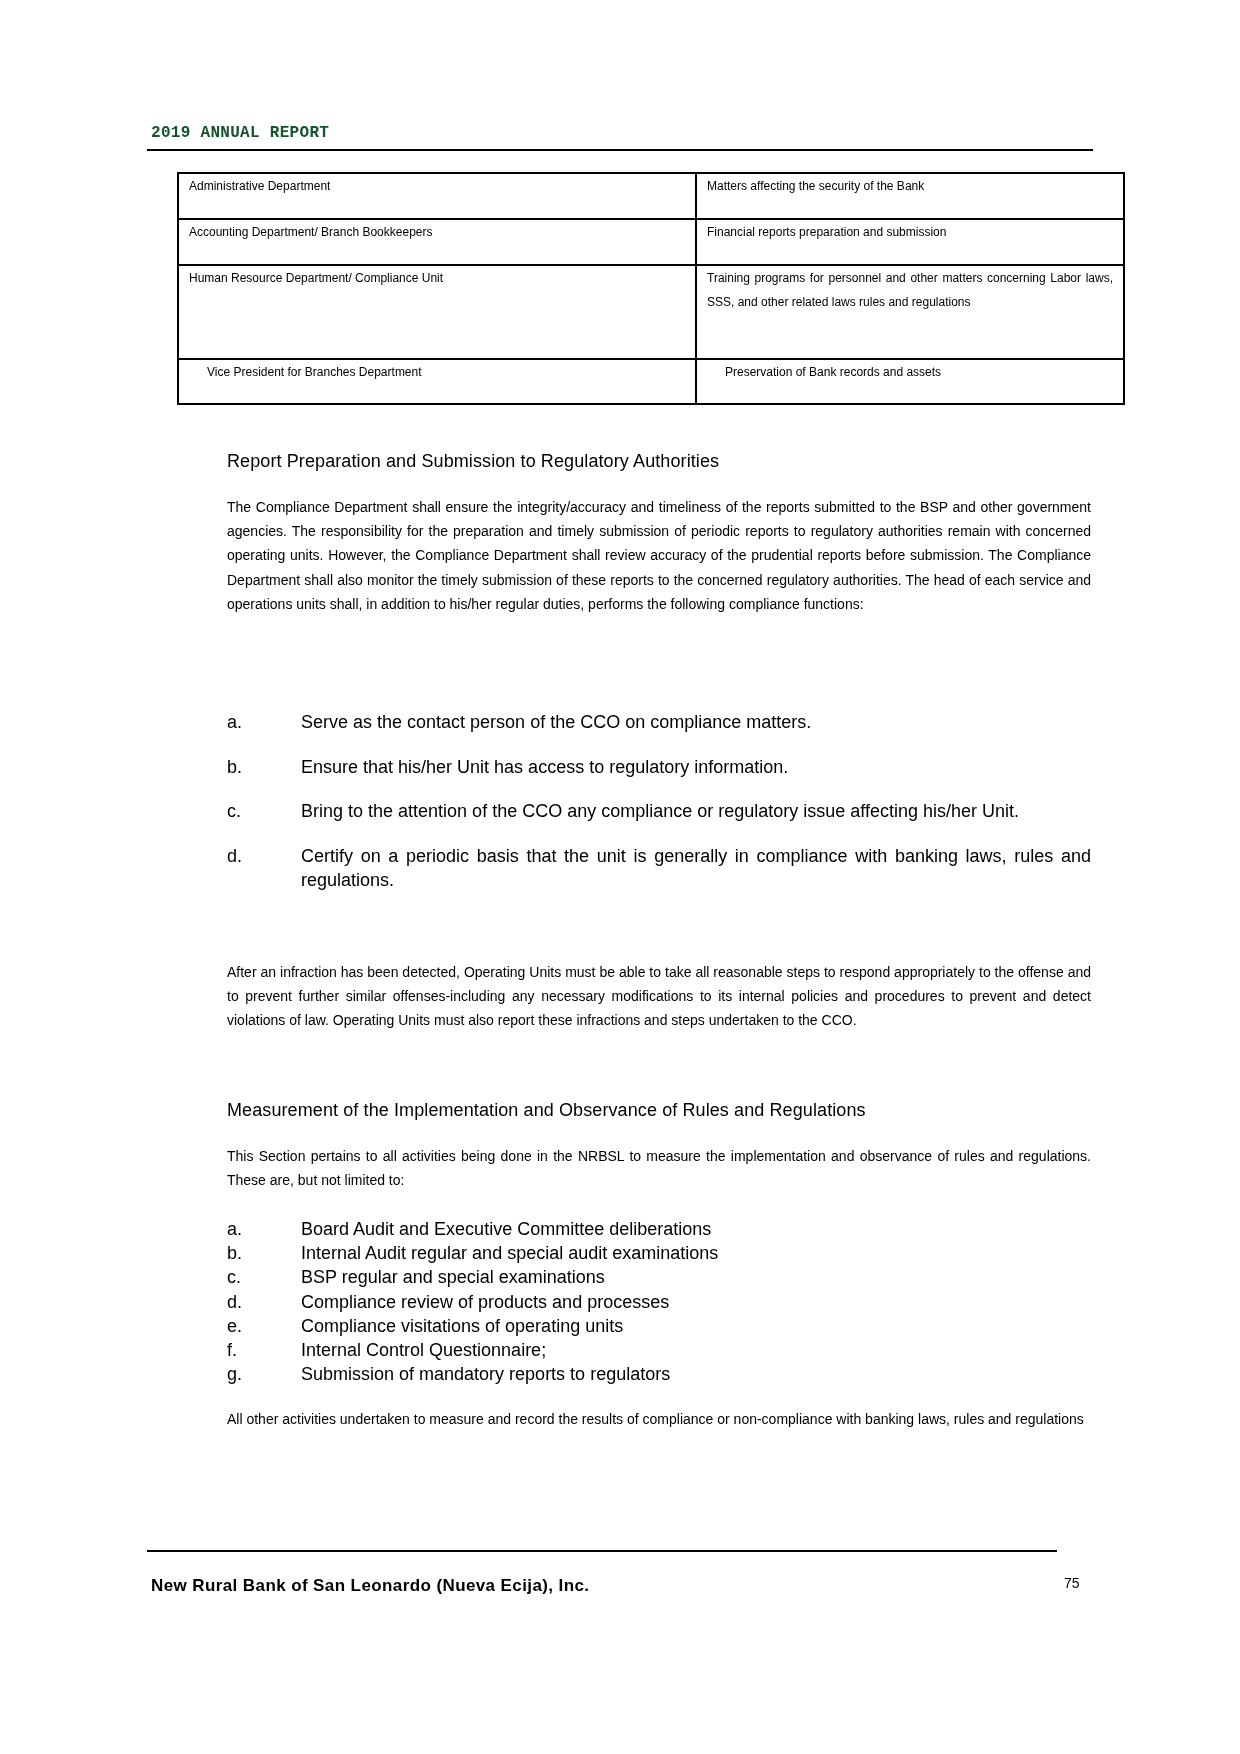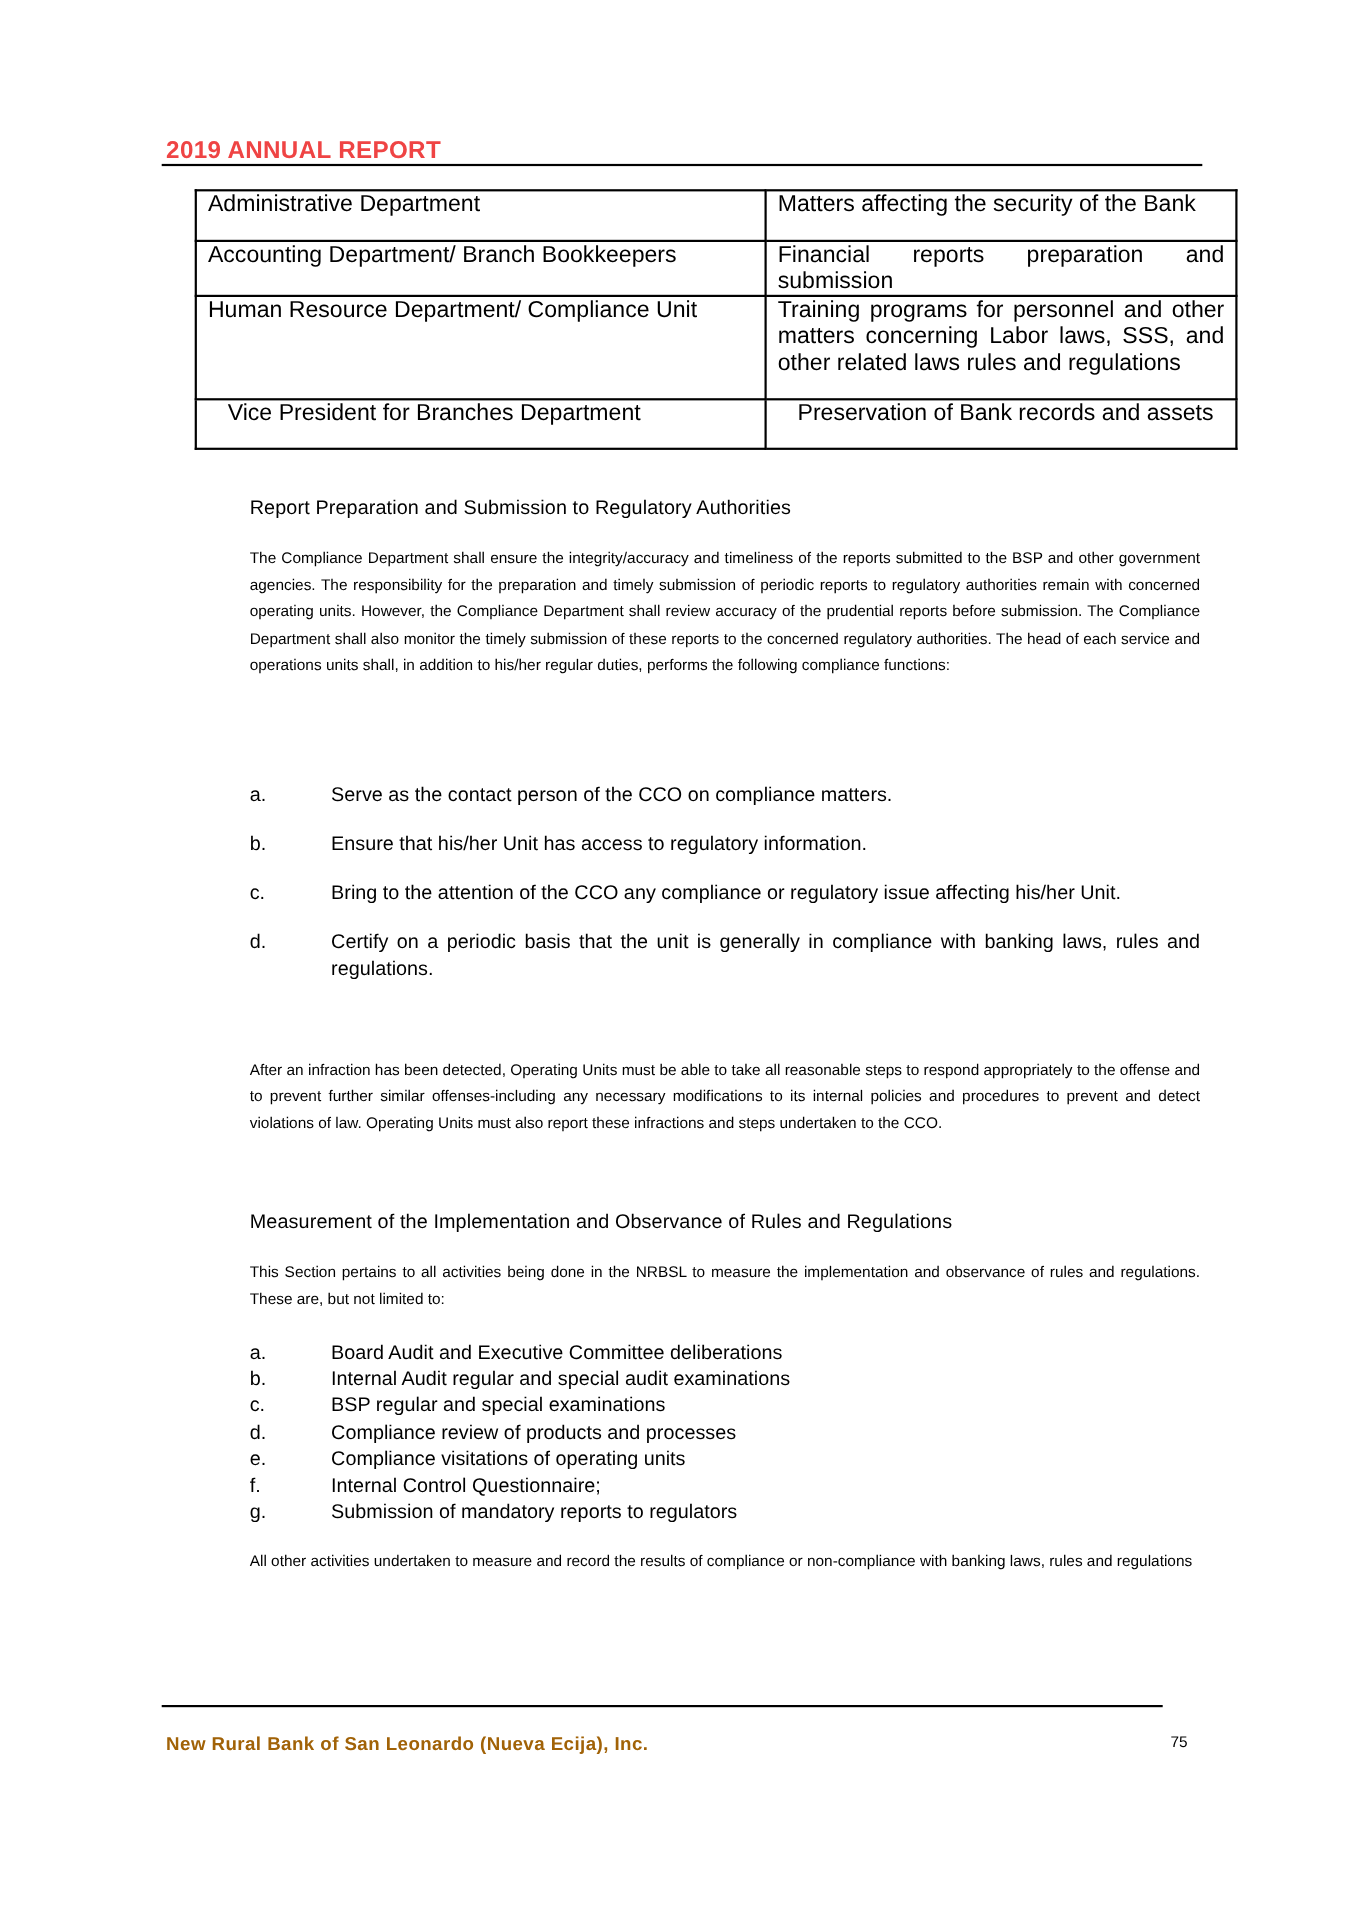--- a/index.html
+++ b/index.html
@@ -12,41 +12,42 @@
       height: 1754px;
       position: relative;
       overflow: hidden;
       font-family: "Liberation Sans", "DejaVu Sans", sans-serif;
       color: #000000;
     }
     .page-header-title {
       position: absolute;
       left: 151px;
       top: 124px;
-      font-size: 22px;
+      font-size: 16px;
       font-weight: bold;
-      color: #ef4444;
+      color: #14532d;
       letter-spacing: 0.3px;
       white-space: nowrap;
+      font-family: Liberation Mono, monospace;
     }
     .header-rule {
       position: absolute;
       left: 147px;
       top: 149px;
       width: 946px;
       height: 2px;
       background: #000;
     }
     table.resp-table {
       position: absolute;
       left: 177px;
       top: 172px;
       width: 948px;
       border-collapse: collapse;
-      font-size: 21px;
+      font-size: 12px;
       line-height: 24px;
     }
     table.resp-table td {
       border: 2px solid #000;
       vertical-align: top;
       padding: 0 10px;
     }
     table.resp-table td.col-left { width: 478px; }
     table.resp-table td.col-right { text-align: justify; }
     table.resp-table tr.r1 td { height: 44px; }
@@ -97,21 +98,21 @@
       width: 910px;
       height: 2px;
       background: #000;
     }
     .footer-name {
       position: absolute;
       left: 151px;
       top: 1576px;
       font-size: 17px;
       font-weight: bold;
-      color: #a16207;
+      color: #000000;
       letter-spacing: 0.4px;
       white-space: nowrap;
     }
     .page-number {
       position: absolute;
       left: 1064px;
       top: 1575px;
       font-size: 14px;
       color: #000;
     }

